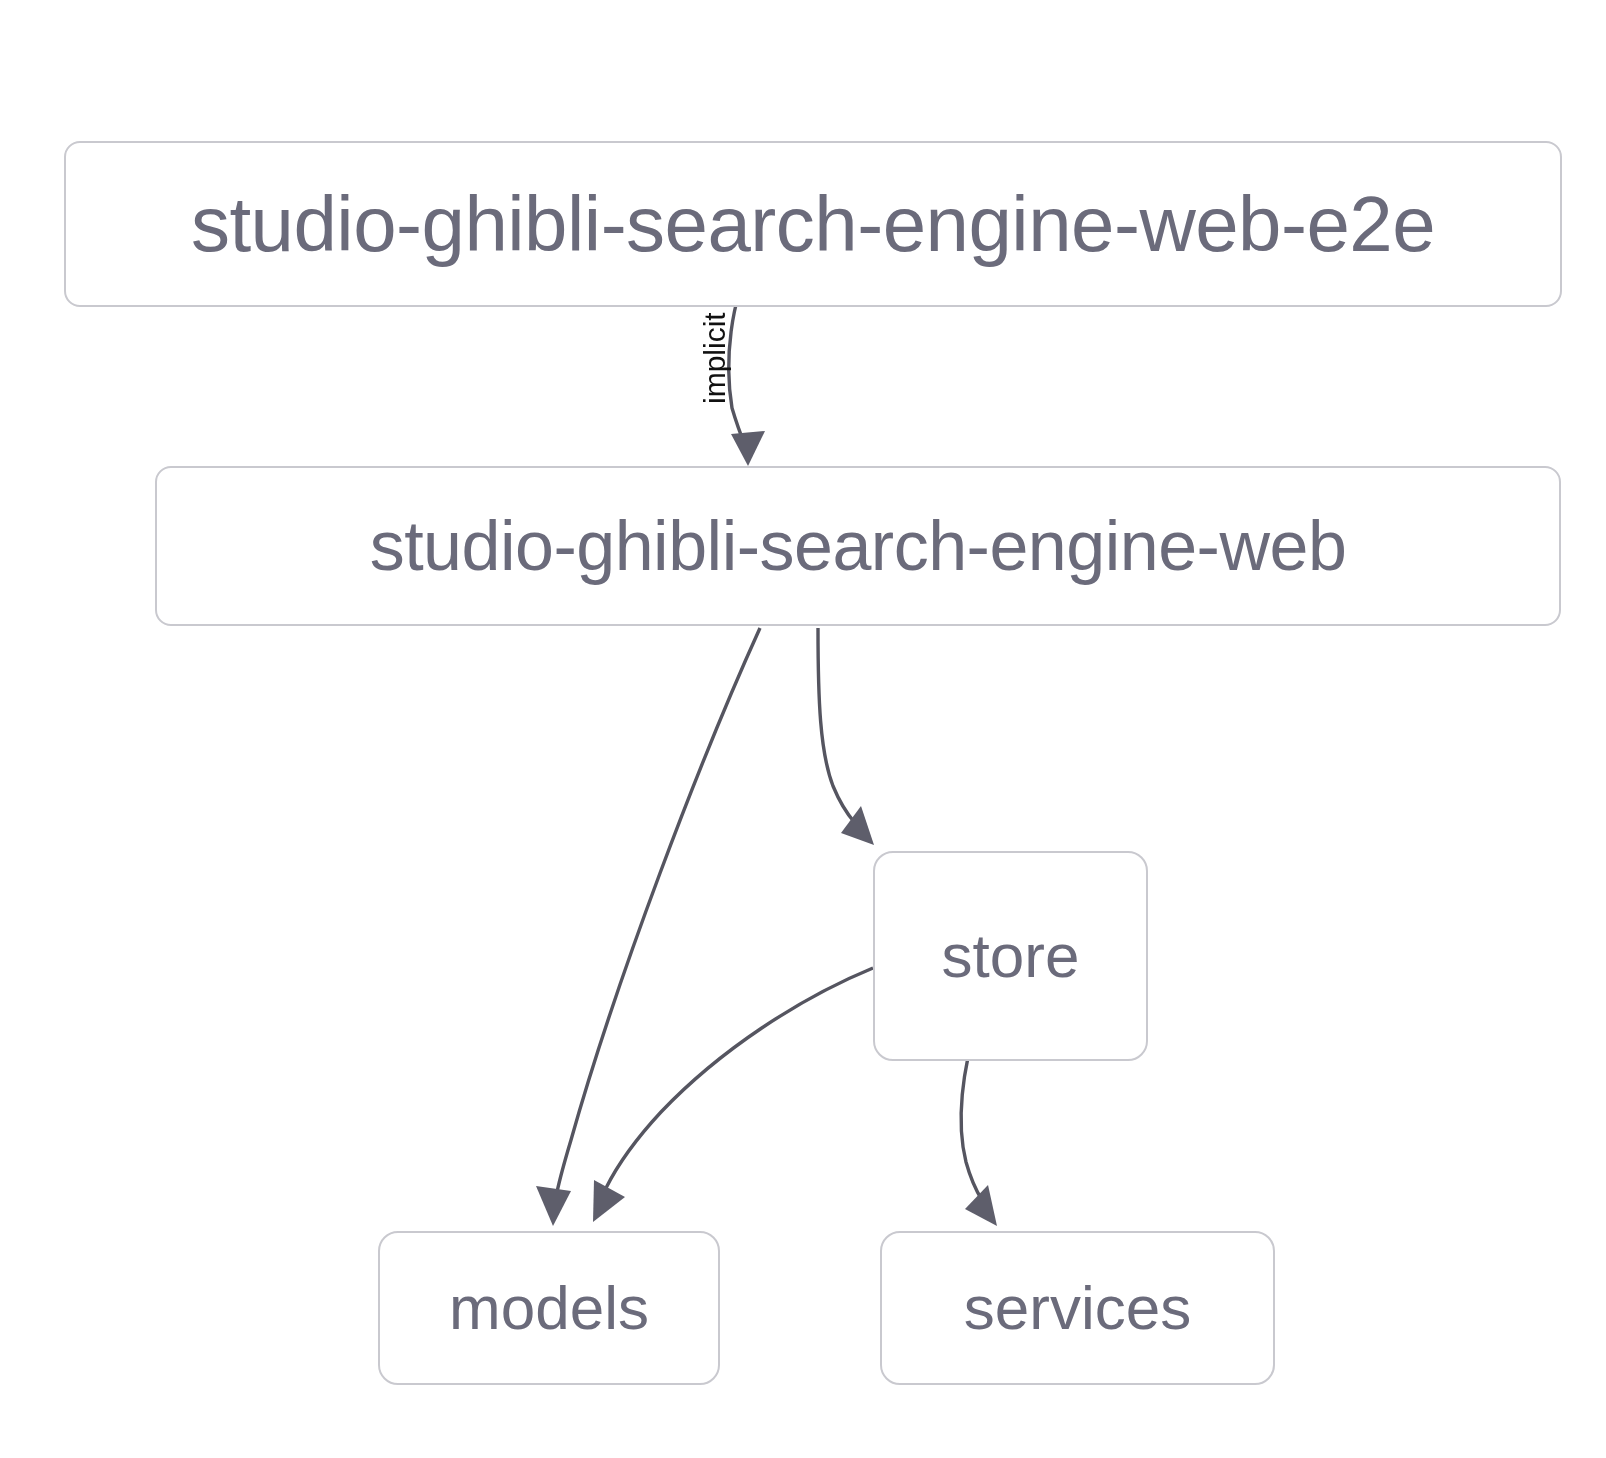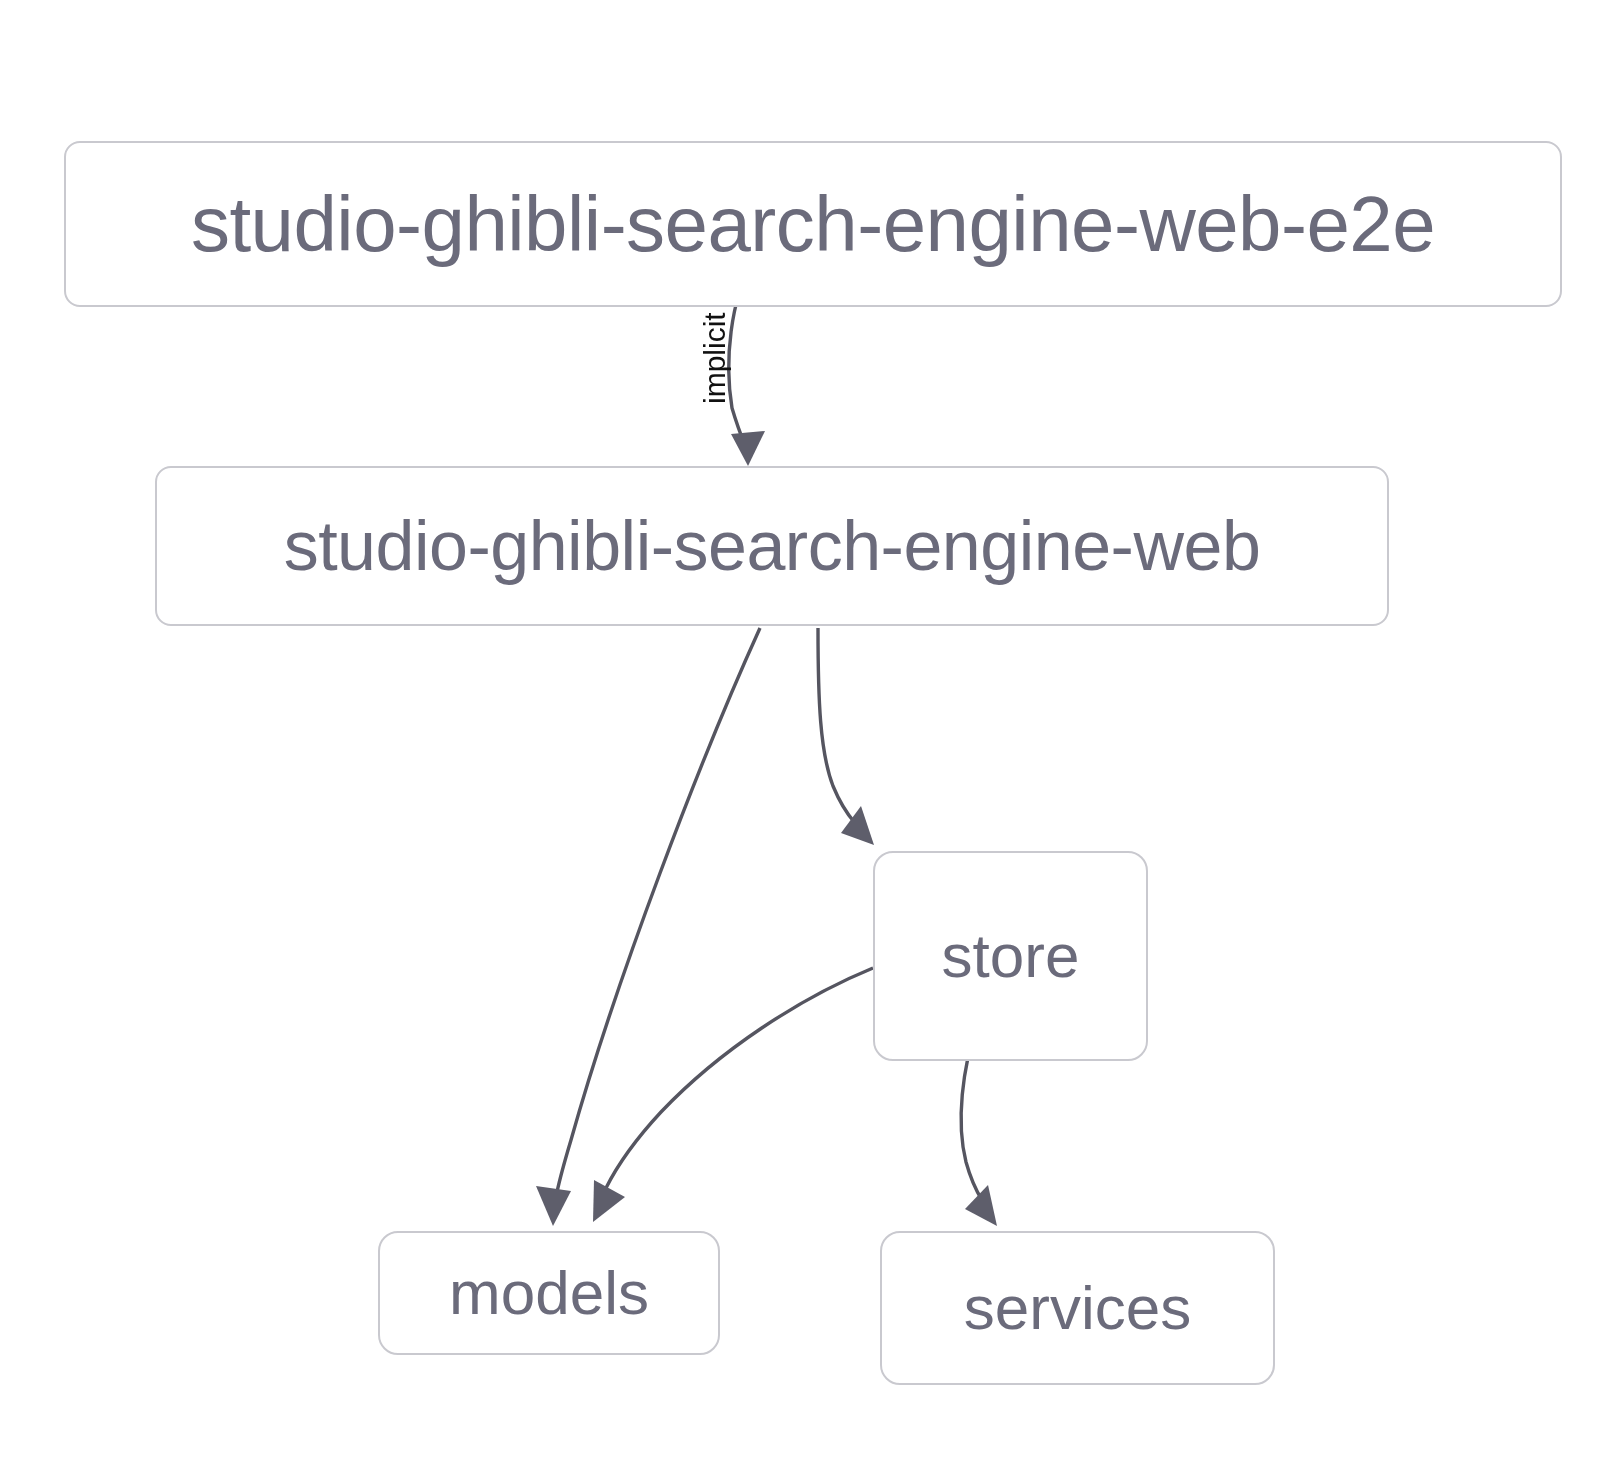--- a/index.html
+++ b/index.html
@@ -47,25 +47,25 @@
     cursor: pointer;
   }
   .node-label {
     display: block;
     line-height: 1;
     color: #6b6b7b;
     font-weight: 400;
   }
   #node-e2e       { left: 64px;  top: 96px;   width: 1498px; height: 166px; margin-top: 45px; }
   #node-e2e .node-label { font-size: 78px; letter-spacing: -0.5px; }
-  #node-web       { left: 155px; top: 466px;  width: 1234px; height: 160px; }
+  #node-web       { left: 155px; top: 466px;  width: 1406px; height: 160px; }
   #node-web .node-label { font-size: 70px; letter-spacing: -0.5px; }
   #node-store     { left: 873px; top: 851px;  width: 275px; height: 210px; border-radius: 20px; }
   #node-store .node-label { font-size: 62px; }
-  #node-models    { left: 378px; top: 1231px; width: 342px; height: 124px; border-radius: 20px; }
+  #node-models    { left: 378px; top: 1231px; width: 342px; height: 154px; border-radius: 20px; }
   #node-models .node-label { font-size: 62px; }
   #node-services  { left: 880px; top: 1231px; width: 395px; height: 154px; border-radius: 20px; }
   #node-services .node-label { font-size: 62px; }
 
   .edge-path {
     fill: none;
     stroke: #555560;
     stroke-width: 3.4;
   }
   .edge-head {

